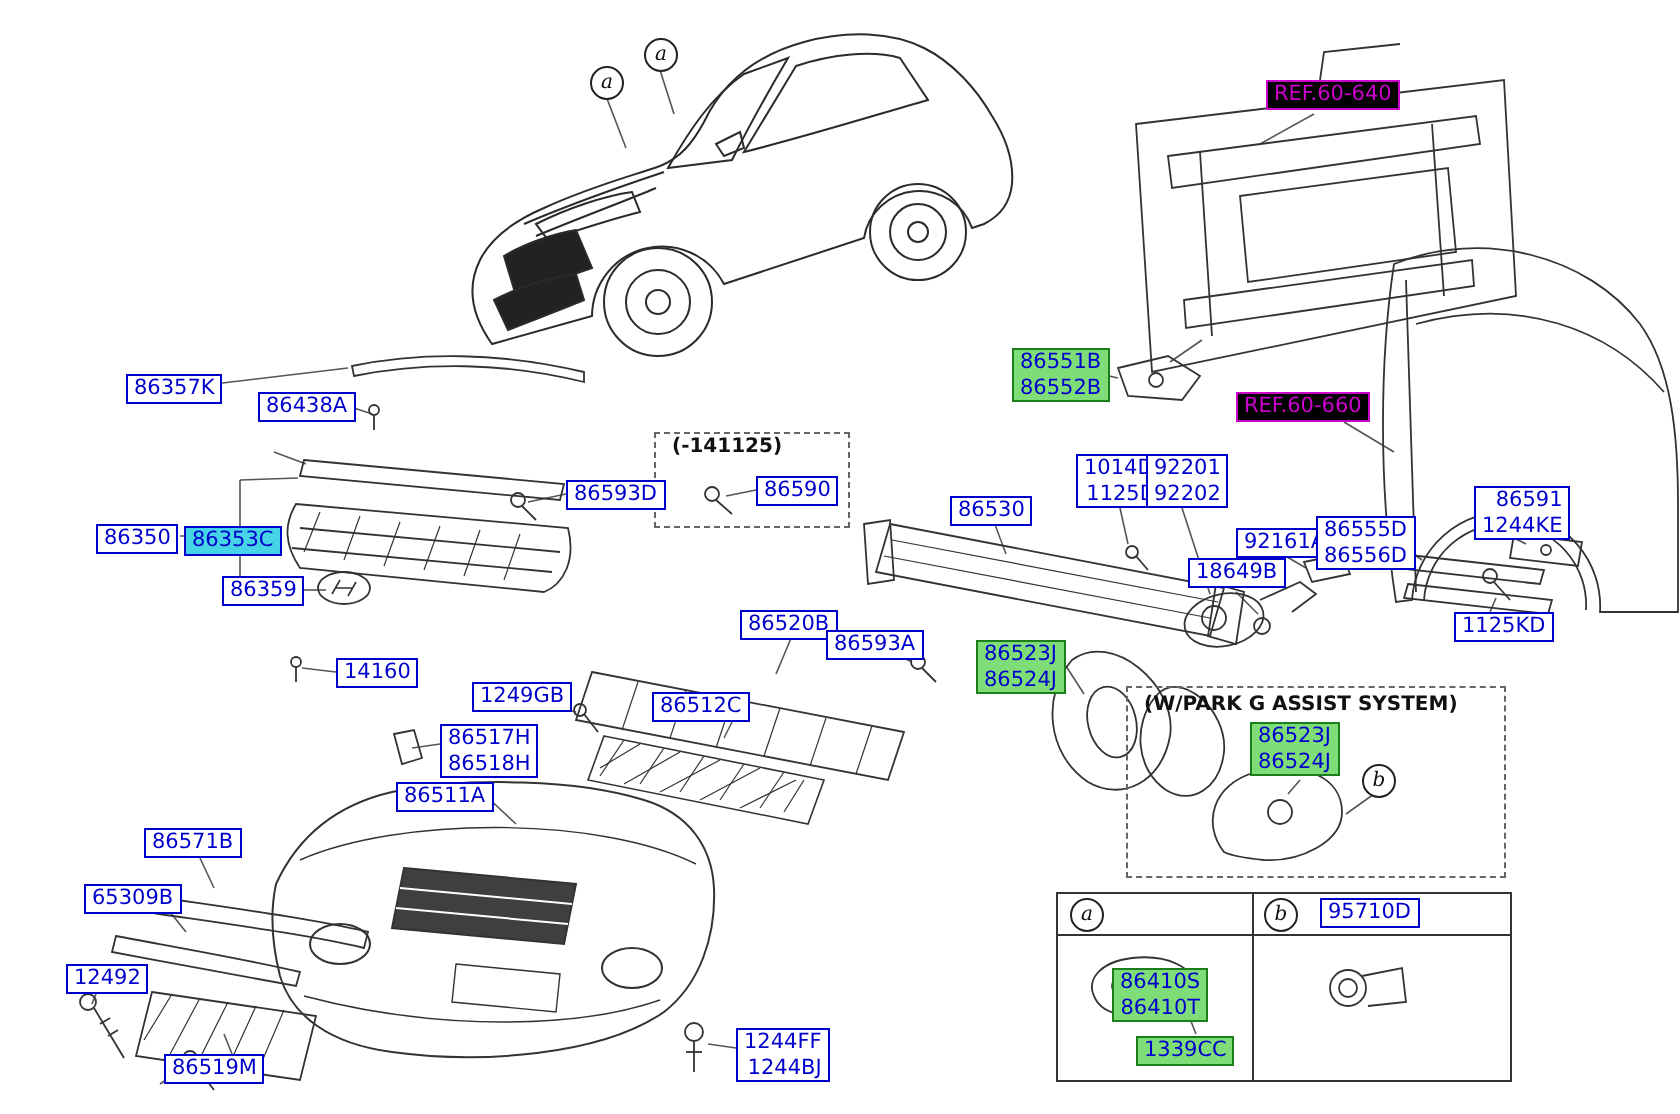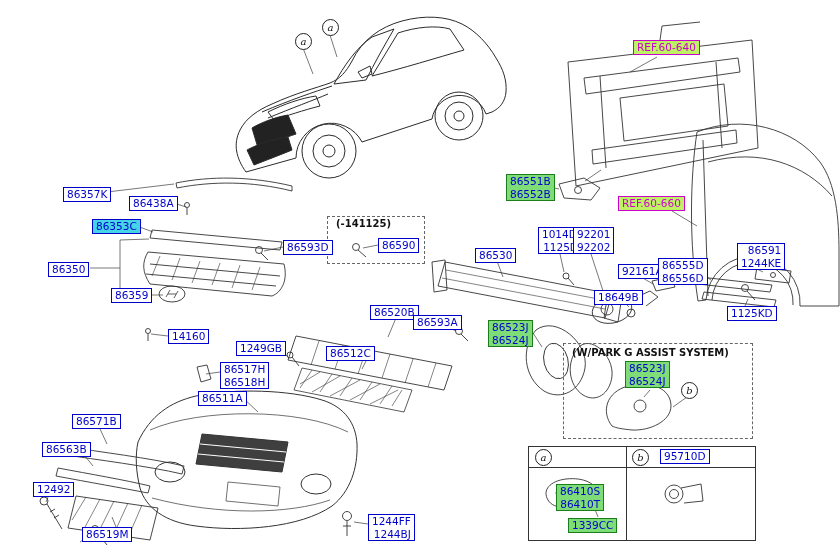--- a/index.html
+++ b/index.html
@@ -2,23 +2,23 @@
 <html><head>
 <meta charset="utf-8">
 <style>
   html,body{margin:0;padding:0;background:#fff;}
   #stage{position:relative;width:840px;height:557px;background:#ffffff;overflow:hidden;
          font-family:"DejaVu Sans", sans-serif;}
   #art{position:absolute;left:0;top:0;z-index:1;}
   .lbl{position:absolute;z-index:3;font-size:10.5px;line-height:1.2;color:#0000cc;
        background:#fff;border:1px solid #0000cc;padding:0 3px;white-space:nowrap;}
   .lbl.two span{display:block;text-align:right;}
-  .hl-cyan{background:#45d5e6;}
+  .hl-cyan{background:#45d5e6;margin-top:44px;}
   .hl-green{background:#7fdd78;border-color:#1b7e1b;}
-  .ref{color:#cc00cc;border-color:#cc00cc;background:#bef264;font-size:10.5px;}
+  .ref{color:#cc00cc;border-color:#cc00cc;background:#000000;font-size:10.5px;}
   .circ{position:absolute;z-index:3;width:15px;height:15px;border:1px solid #222;border-radius:50%;
         background:#fff;color:#111;font:italic 10px "DejaVu Serif", serif;
         display:flex;align-items:center;justify-content:center;}
   .note{position:absolute;z-index:3;font-size:10px;color:#111;white-space:nowrap;font-weight:bold;}
   .dashed{position:absolute;z-index:2;border:1px dashed #666;background:transparent;}
   .legend{position:absolute;z-index:2;border:1px solid #333;background:transparent;}
   .legend .vdiv{position:absolute;top:0;bottom:0;width:1px;background:#333;}
   .legend .hdiv{position:absolute;left:0;right:0;height:1px;background:#333;}
 </style>
 </head>
@@ -242,32 +242,32 @@
 
 <div class="lbl" style="left:63px;top:187px">86357K</div>
 <div class="lbl" style="left:129px;top:196px">86438A</div>
 <div class="lbl hl-cyan" style="left:92px;top:219px">86353C</div>
 <div class="lbl" style="left:48px;top:262px">86350</div>
 <div class="lbl" style="left:111px;top:288px">86359</div>
 <div class="lbl" style="left:168px;top:329px">14160</div>
 <div class="lbl" style="left:236px;top:341px">1249GB</div>
 <div class="lbl" style="left:198px;top:391px">86511A</div>
 <div class="lbl" style="left:72px;top:414px">86571B</div>
-<div class="lbl" style="left:42px;top:442px">86563B</div>
+<div class="lbl" style="left:42px;top:442px">65309B</div>
 <div class="lbl" style="left:33px;top:482px">12492</div>
 <div class="lbl" style="left:33px;top:560px">1249NL</div>
 <div class="lbl" style="left:82px;top:527px">86519M</div>
 <div class="lbl" style="left:326px;top:346px">86512C</div>
 <div class="lbl" style="left:370px;top:305px">86520B</div>
 <div class="lbl" style="left:413px;top:315px">86593A</div>
 <div class="lbl" style="left:283px;top:240px">86593D</div>
 <div class="lbl" style="left:378px;top:238px">86590</div>
 <div class="lbl" style="left:475px;top:248px">86530</div>
 <div class="lbl" style="left:618px;top:264px">92161A</div>
-<div class="lbl" style="left:594px;top:290px">18649B</div>
+<div class="lbl" style="left:594px;top:279px">18649B</div>
 <div class="lbl" style="left:727px;top:306px">1125KD</div>
 <div class="lbl" style="left:660px;top:449px">95710D</div>
 <div class="lbl hl-green" style="left:568px;top:518px">1339CC</div>
 
 <div class="lbl two" style="left:220px;top:362px">
   <span>86517H</span>
   <span>86518H</span>
 </div>
 <div class="lbl two" style="left:538px;top:227px">
   <span>1014DA</span>

